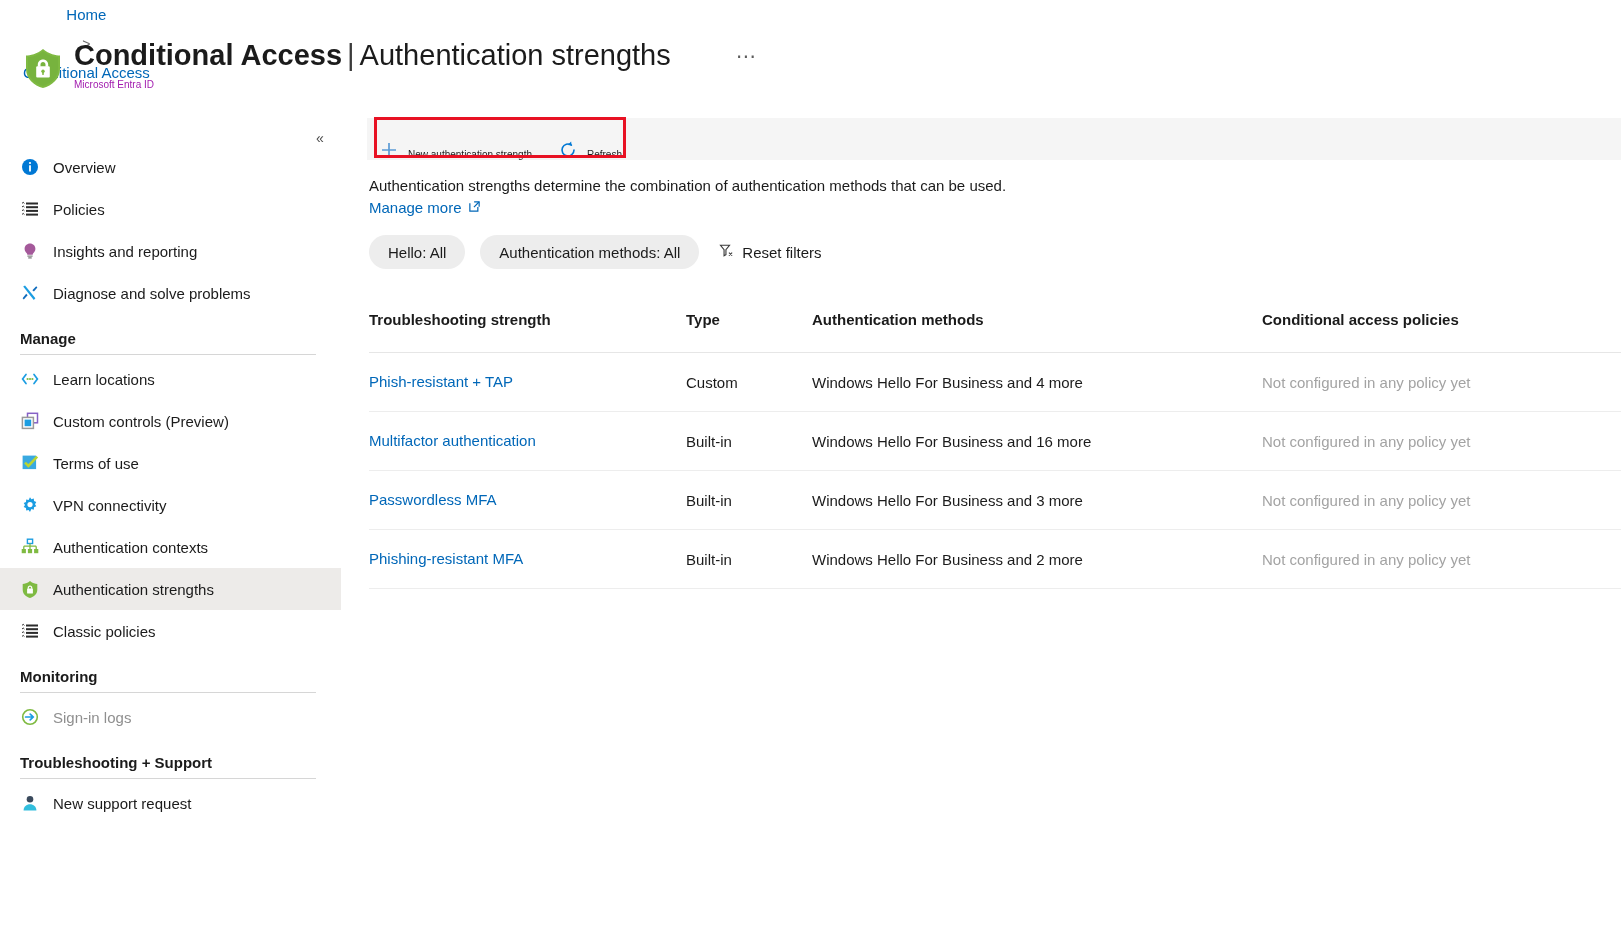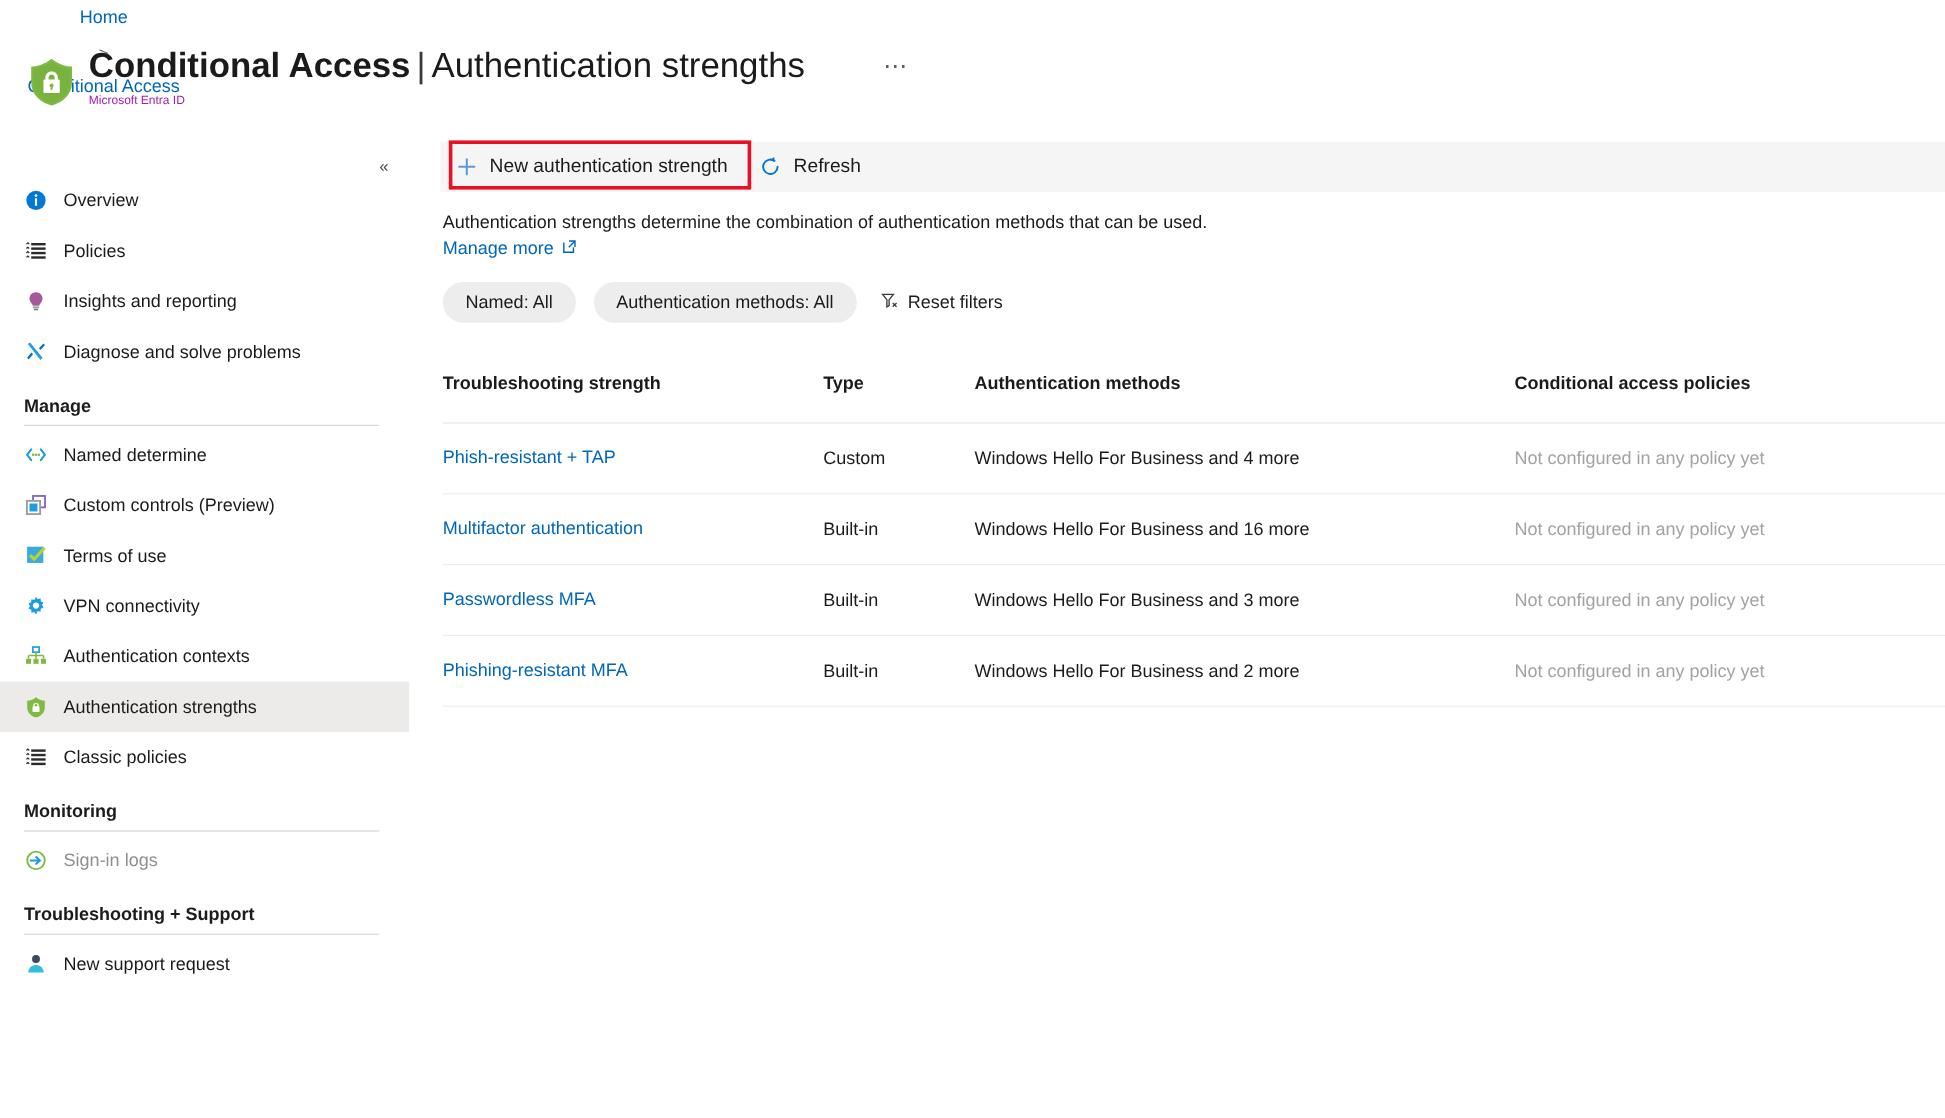--- a/index.html
+++ b/index.html
@@ -88,23 +88,23 @@
   
   .content { position: absolute; left: 367px; top: 118px; right: 0; }
 
   .toolbar {
     position: absolute; left: 0; top: 0;
     width: 1254px; height: 42px;
     background: #f5f5f5;
     display: flex; align-items: center;
   }
   .tb-btn {
-    display: flex; align-items: center;
+    display: flex; align-items: flex-end;
     height: 42px; padding: 0 14px 0 12px;
-    font-size: 16px; color: #1b1b1b;
+    font-size: 10px; color: #1b1b1b;
     cursor: pointer; white-space: nowrap;
   }
   .tb-ico { width: 20px; height: 20px; margin-right: 9px; flex: none;
             display: flex; align-items: center; justify-content: center; }
   .highlight-box {
     position: absolute; left: 7px; top: -1px;
     width: 252px; height: 41px;
     border: 3px solid #e81123;
     pointer-events: none;
   }
@@ -256,21 +256,21 @@
       <div class="nav-item">
         <span class="nav-icon">
           <svg viewBox="0 0 18 18" width="18" height="18">
             <path d="M5 4.5 L1.6 9 L5 13.5" stroke="#1b9de2" stroke-width="1.7" fill="none" stroke-linecap="round"></path>
             <path d="M13 4.5 L16.4 9 L13 13.5" stroke="#1b9de2" stroke-width="1.7" fill="none" stroke-linecap="round"></path>
             <circle cx="6.6" cy="9" r="1.1" fill="#7fba42"></circle>
             <circle cx="9" cy="9" r="1.1" fill="#7fba42"></circle>
             <circle cx="11.4" cy="9" r="1.1" fill="#7fba42"></circle>
           </svg>
         </span>
-        <span class="nav-label">Named determine</span>
+        <span class="nav-label">Learn locations</span>
       </div>
 
       <div class="nav-item">
         <span class="nav-icon">
           <svg viewBox="0 0 18 18" width="18" height="18">
             <rect x="6.5" y="1.3" width="10" height="9.5" fill="none" stroke="#8661c5" stroke-width="1.5"></rect>
             <rect x="1.4" y="5.4" width="11" height="11" fill="#fff" stroke="#9a9a9a" stroke-width="1.5"></rect>
             <rect x="3.6" y="7.6" width="6.6" height="6.6" fill="#1b9de2"></rect>
           </svg>
         </span>
@@ -397,21 +397,21 @@
       <span>
         <svg viewBox="0 0 14 14" width="13" height="13">
           <path d="M2 3.4 L2 12 L10.6 12 L10.6 7.6" stroke="#0067b8" stroke-width="1.3" fill="none"></path>
           <path d="M6.6 2 L12 2 L12 7.4" stroke="#0067b8" stroke-width="1.3" fill="none"></path>
           <path d="M6.4 7.6 L11.8 2.2" stroke="#0067b8" stroke-width="1.3" fill="none"></path>
         </svg>
       </span>
     </div>
 
     <div class="filters">
-      <div class="pill">Named: All</div>
+      <div class="pill">Hello: All</div>
       <div class="pill">Authentication methods: All</div>
       <div class="reset-filters">
         <span>
           <svg viewBox="0 0 16 16" width="15" height="15">
             <path d="M1.6 2.4 L11.2 2.4 L7.4 7.2 L7.4 12.4 L5.4 13.6 L5.4 7.2 Z" fill="none" stroke="#3b3b3b" stroke-width="1.2"></path>
             <path d="M10.6 10.2 L14 13.4 M14 10.2 L10.6 13.4" stroke="#3b3b3b" stroke-width="1.2"></path>
           </svg>
         </span>
         <span>Reset filters</span>
       </div>

